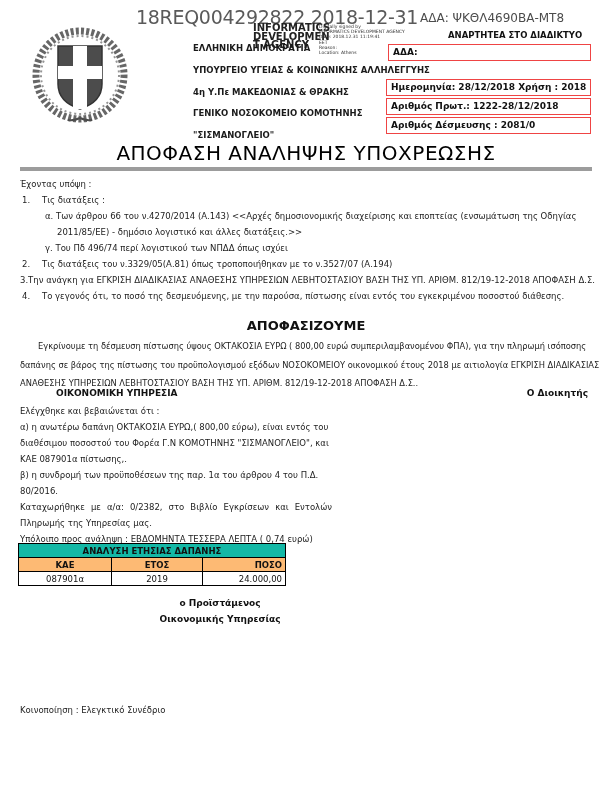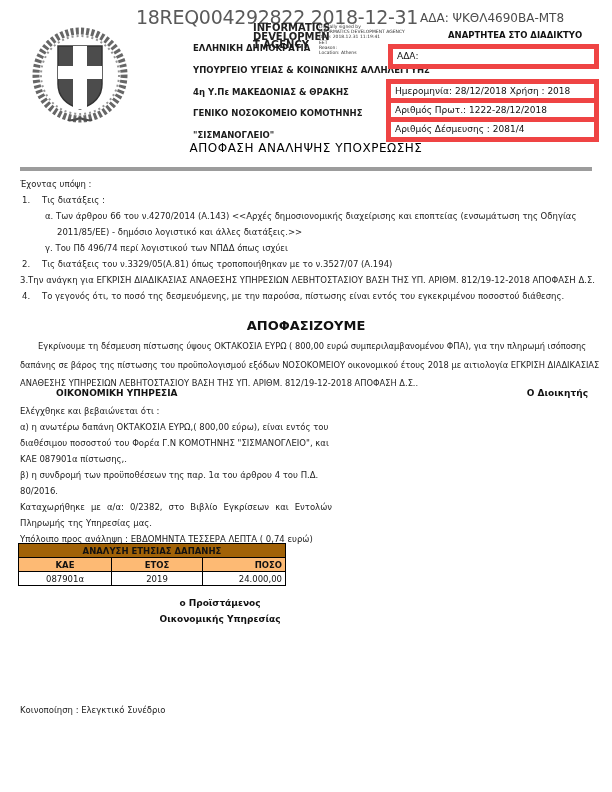--- a/index.html
+++ b/index.html
@@ -20,28 +20,28 @@
   .stamp .big{font-size:10px;font-weight:bold;line-height:8.5px;color:#222;}
   .stamp .tiny{position:absolute;left:66px;top:0;font-size:4.5px;line-height:5.2px;color:#333;white-space:nowrap;}
 
   
   .emblem{left:28px;top:26px;width:104px;height:98px;}
   .org{left:148px;top:38px;width:250px;z-index:3;margin-left:45px;}
   .org div{font-size:8.5px;font-weight:bold;line-height:21.8px;white-space:nowrap;color:#1a1a1a;}
 
   
   .anartitea{left:448px;top:30px;font-size:8.5px;font-weight:bold;white-space:nowrap;z-index:3;}
-  .hbox{border:5px solid #ef4444;font-size:9px;font-weight:normal;padding:2px 0 0 4px;background:#fff;white-space:nowrap;z-index:3;}
+  .hbox{border:1px solid #ef4444;font-size:9px;font-weight:bold;padding:2px 0 0 4px;background:#fff;white-space:nowrap;z-index:3;}
   .hbox.ada{left:388px;top:44px;width:197px;height:13px;}
   .hbox.b1{left:386px;top:79px;width:199px;height:13px;}
   .hbox.b2{left:386px;top:98px;width:199px;height:13px;}
   .hbox.b3{left:386px;top:117px;width:199px;height:13px;}
 
   
-  .title{left:0;top:141px;width:612px;text-align:center;font-size:12px;letter-spacing:0.5px;color:#000;}
+  .title{left:0;top:141px;width:612px;text-align:center;font-size:20px;letter-spacing:0.5px;color:#000;}
   .title-rule{left:20px;top:167px;width:572px;height:4px;background:#9c9c9c;}
 
   
   .preamble{left:20px;top:176px;width:578px;font-size:8.5px;line-height:16px;color:#1c1c1c;}
   .preamble .pl{white-space:nowrap;height:16px;}
   .preamble .num{display:inline-block;width:20px;padding-left:2px;}
   .preamble .sub{margin-left:25px;}
   .preamble .cont{margin-left:37px;}
   .preamble .main{}
   .preamble .flush{}
@@ -54,21 +54,21 @@
   .sec-left{left:20px;top:388px;font-size:9px;font-weight:bold;white-space:nowrap;margin-left:36px;}
   .sec-right{right:24px;top:388px;font-size:9px;font-weight:bold;white-space:nowrap;}
 
   .verify{left:20px;top:403px;width:345px;font-size:8.5px;line-height:16px;color:#1c1c1c;}
   .verify .vl{white-space:nowrap;height:16px;}
   .verify .just{width:312px;text-align:justify;text-align-last:justify;white-space:normal;}
 
   
   table.exp{position:absolute;left:18px;top:543px;width:268px;border-collapse:collapse;font-size:8.5px;}
   table.exp td,table.exp th{border:1px solid #000;padding:1px 3px;height:11px;}
-  table.exp .cap{font-weight:bold;text-align:center;background:#a16207;}
+  table.exp .cap{font-weight:bold;text-align:center;background:#14b8a6;}
   table.exp .hd{font-weight:bold;background:#fdba74;text-align:center;}
   table.exp .hd.r{text-align:right;}
   table.exp .c{text-align:center;}
   table.exp .r{text-align:right;}
 
   .sign{left:85px;top:595px;width:270px;text-align:center;font-size:9px;font-weight:bold;line-height:16px;}
 
   .footer-note{left:20px;top:705px;font-size:8.5px;white-space:nowrap;color:#1c1c1c;}
 </style>
 </head>
@@ -109,21 +109,21 @@
     <div>ΥΠΟΥΡΓΕΙΟ ΥΓΕΙΑΣ &amp; ΚΟΙΝΩΝΙΚΗΣ ΑΛΛΗΛΕΓΓΥΗΣ</div>
     <div>4η Υ.Πε ΜΑΚΕΔΟΝΙΑΣ &amp; ΘΡΑΚΗΣ</div>
     <div>ΓΕΝΙΚΟ ΝΟΣΟΚΟΜΕΙΟ ΚΟΜΟΤΗΝΗΣ</div>
     <div>"ΣΙΣΜΑΝΟΓΛΕΙΟ"</div>
   </div>
 
   <div class="abs anartitea">ΑΝΑΡΤΗΤΕΑ ΣΤΟ ΔΙΑΔΙΚΤΥΟ</div>
   <div class="abs hbox ada">ΑΔΑ:</div>
   <div class="abs hbox b1">Ημερομηνία: 28/12/2018 Χρήση : 2018</div>
   <div class="abs hbox b2">Αριθμός Πρωτ.: 1222-28/12/2018</div>
-  <div class="abs hbox b3">Αριθμός Δέσμευσης : 2081/4</div>
+  <div class="abs hbox b3">Αριθμός Δέσμευσης : 2081/0</div>
 
   <div class="abs title">ΑΠΟΦΑΣΗ ΑΝΑΛΗΨΗΣ ΥΠΟΧΡΕΩΣΗΣ</div>
   <div class="abs title-rule"></div>
 
   <div class="abs preamble">
     <div class="pl">Έχοντας υπόψη :</div>
     <div class="pl main"><span class="num">1.</span><span>Τις διατάξεις :</span></div>
     <div class="pl sub"><span>α. Των άρθρου 66 του ν.4270/2014 (Α.143) &lt;&lt;Αρχές δημοσιονομικής διαχείρισης και εποπτείας (ενσωμάτωση της Οδηγίας</span></div>
     <div class="pl cont"><span>2011/85/ΕΕ) - δημόσιο λογιστικό και άλλες διατάξεις.&gt;&gt;</span></div>
     <div class="pl sub"><span>γ. Του Πδ  496/74 περί λογιστικού των ΝΠΔΔ όπως ισχύει</span></div>

